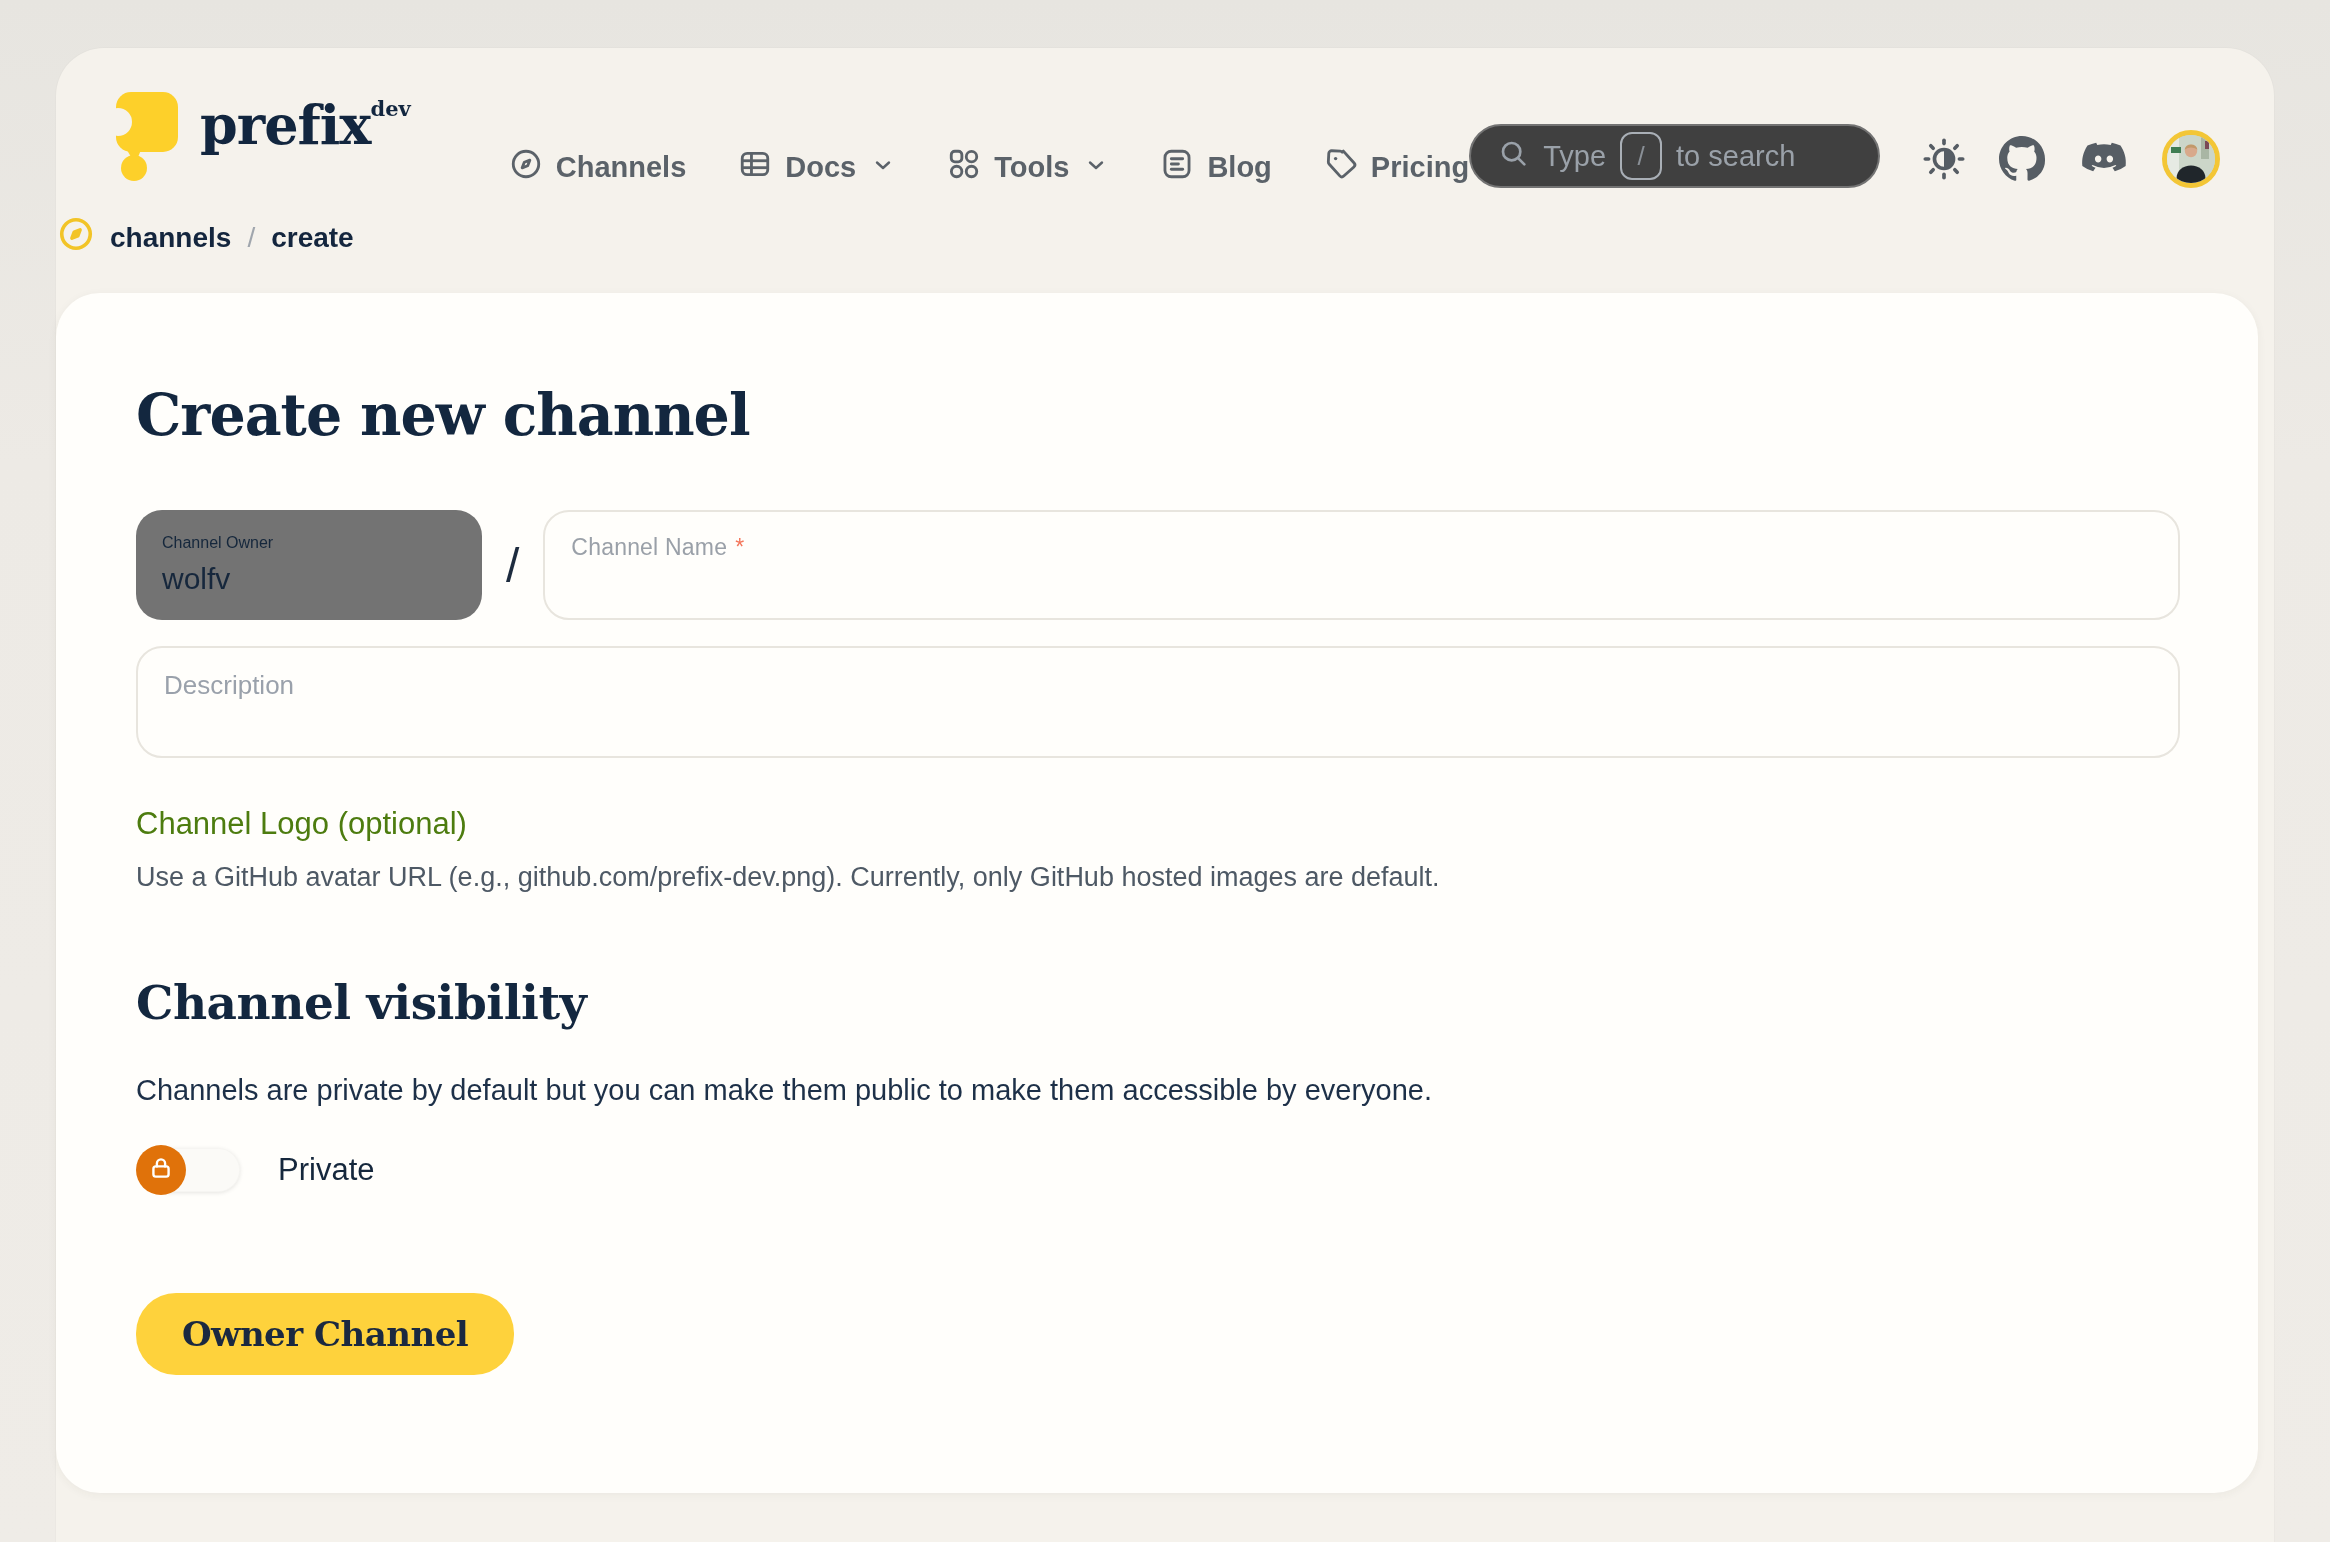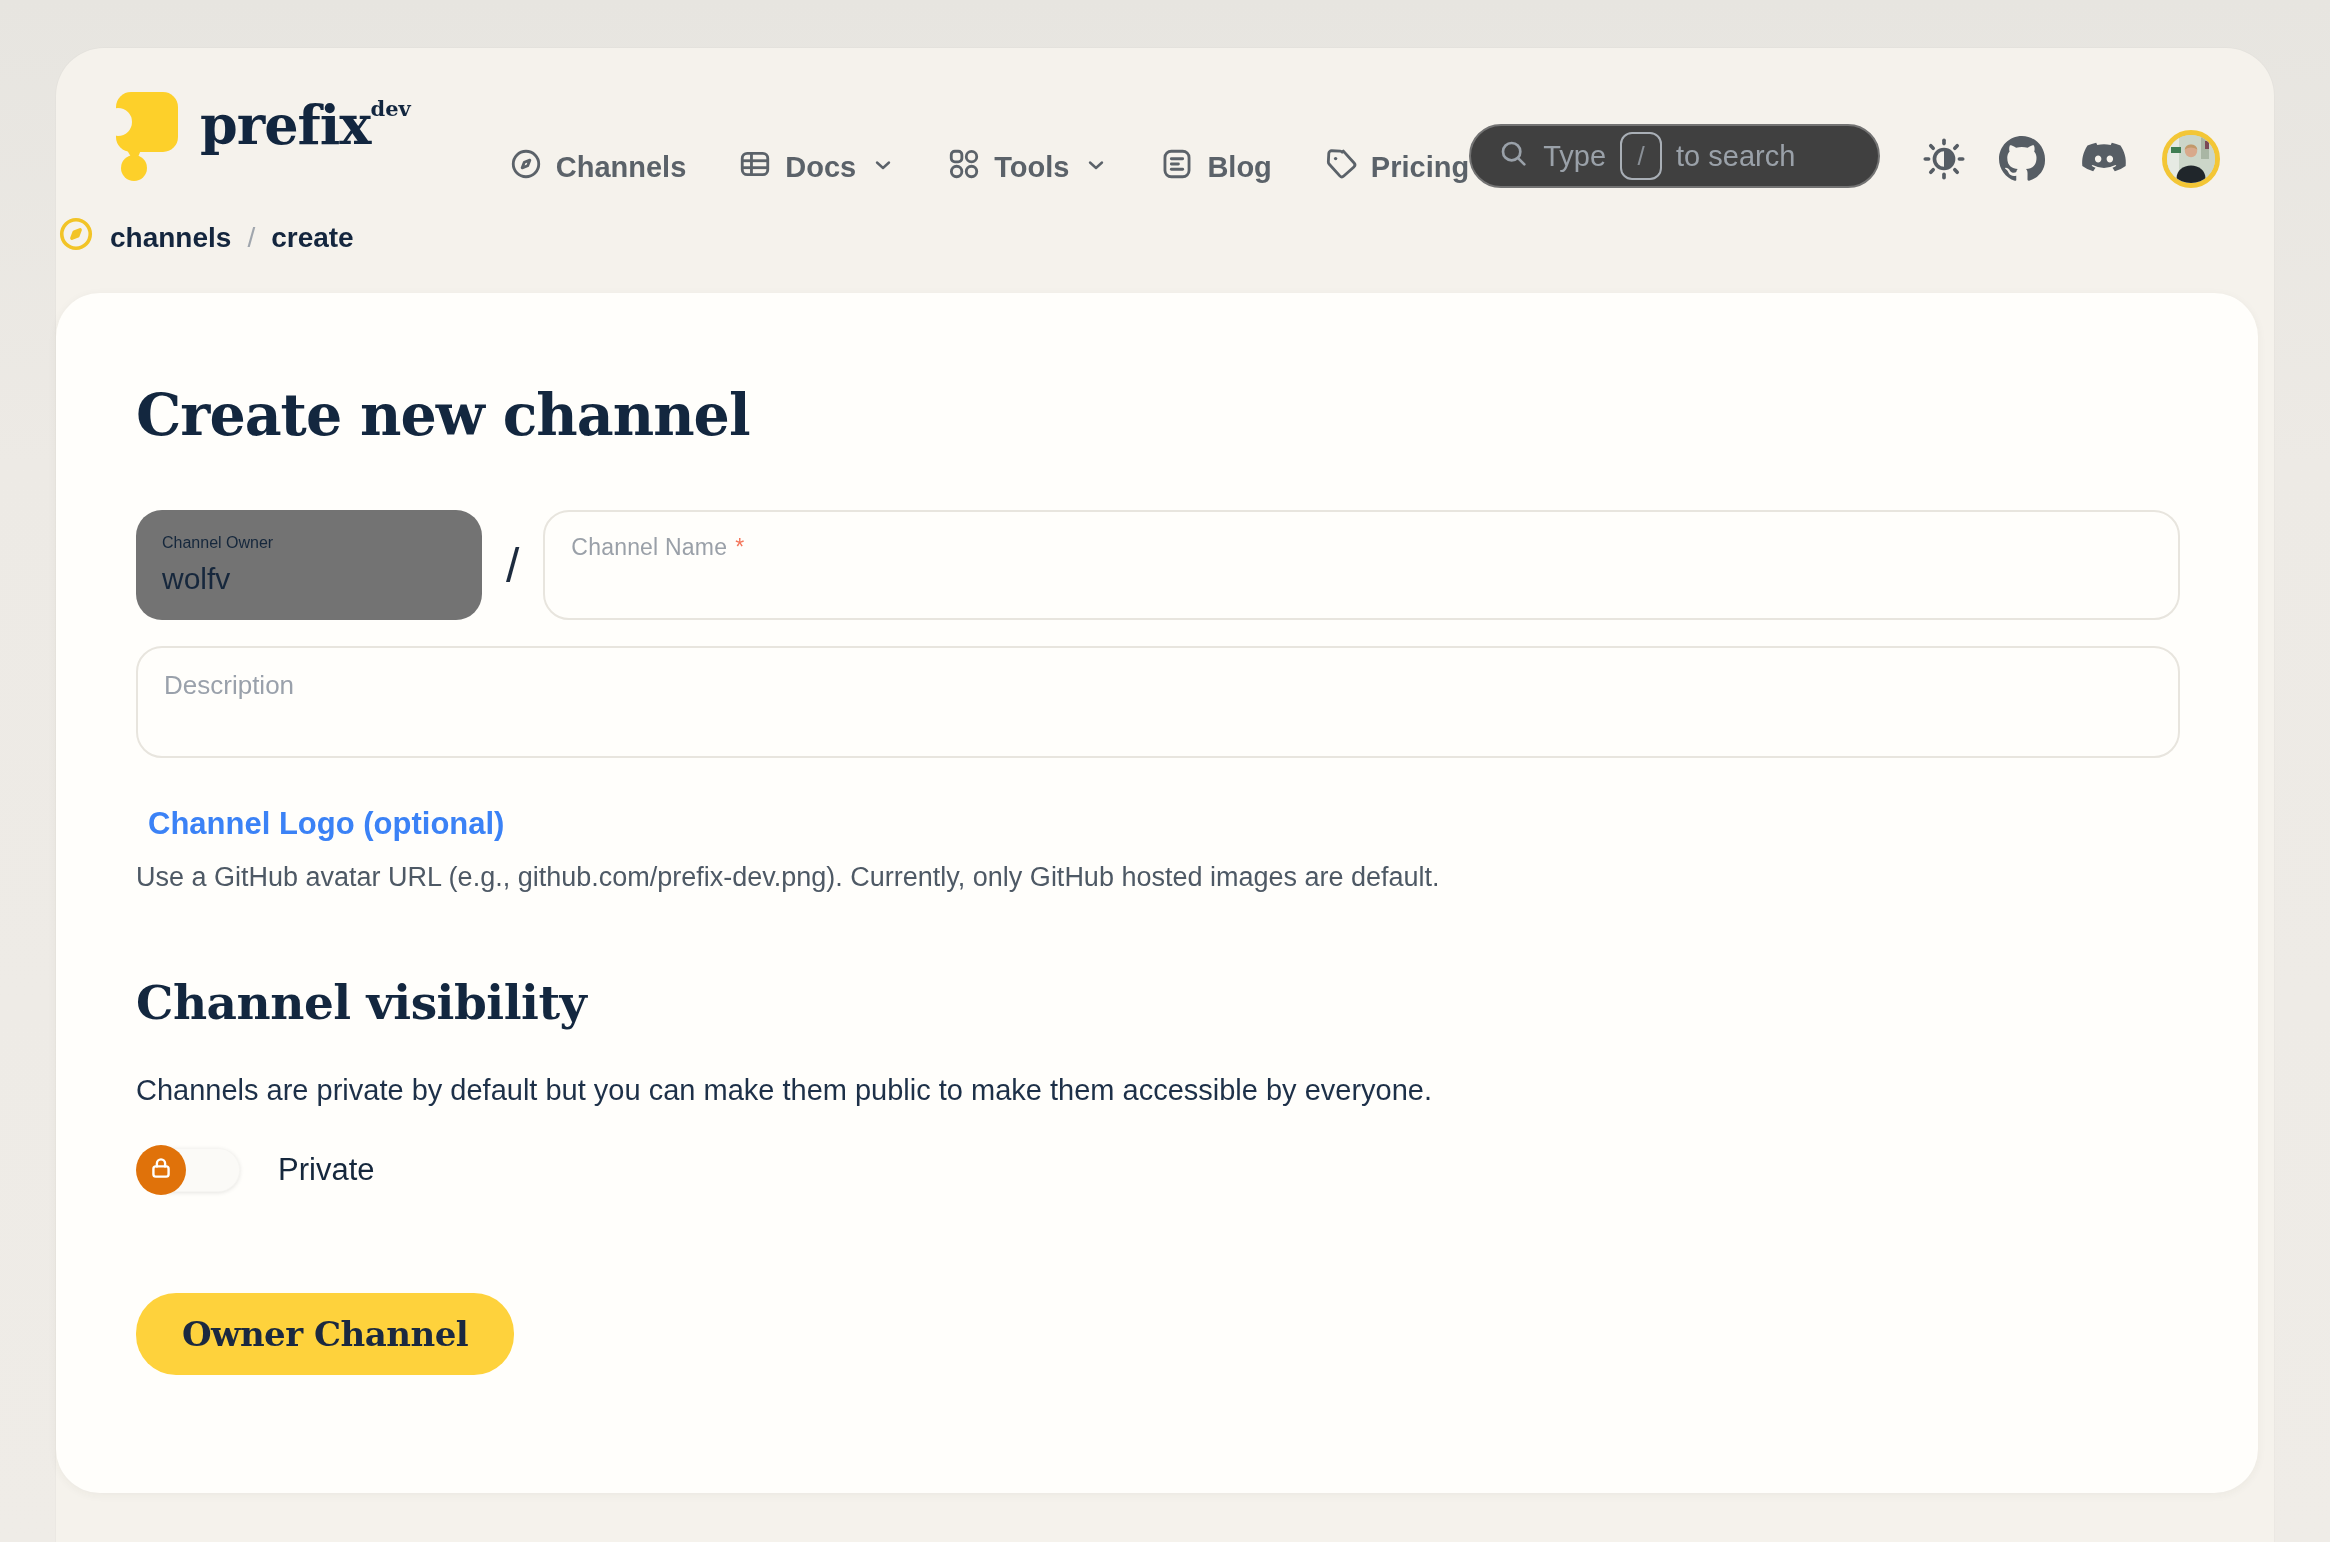--- a/index.html
+++ b/index.html
@@ -110,21 +110,21 @@
     font-family: "Liberation Sans", sans-serif;
   }
   .desc-box { margin-top: 26px; height: 112px; cursor: text; }
   .desc-box textarea {
     border: none; outline: none; background: transparent; resize: none;
     font-size: 26px; color: #16273c; width: 100%; height: 60px;
     font-family: "Liberation Sans", sans-serif;
   }
   textarea::placeholder, input::placeholder { color: #9aa1ab; }
   h3.section-sub {
-    font-size: 31px; font-weight: 700; color: #3b82f6; margin-top: 48px; margin-left: 12px;
+    font-size: 31px; font-weight: 400; color: #4d7c0f; margin-top: 48px;
   }
   .help-text { font-size: 27px; color: #4e5965; margin-top: 20px; }
   .logo-row { display: flex; align-items: center; gap: 28px; margin-top: 26px; }
   .logo-circle {
     width: 104px; height: 104px; border-radius: 50%;
     background: #fccf40; flex: 0 0 auto;
     display: flex; align-items: center; justify-content: center;
   }
   .url-box { flex: 1; height: 102px; cursor: text; padding: 18px 26px; }
   .url-box input {

